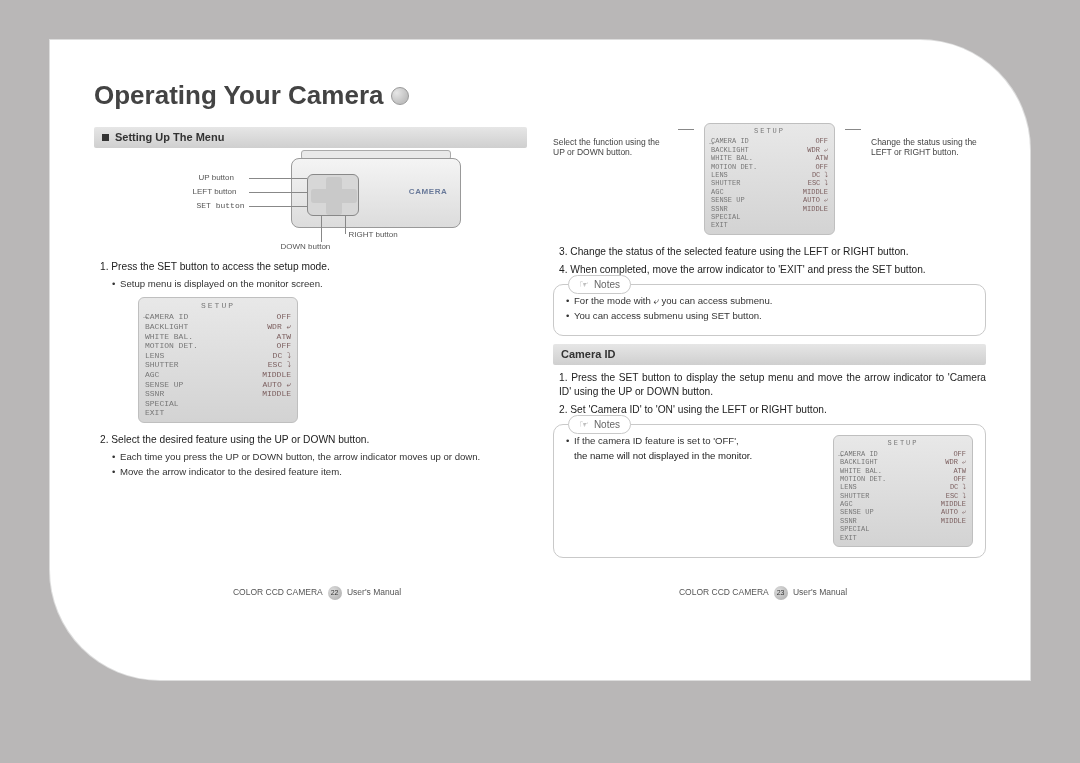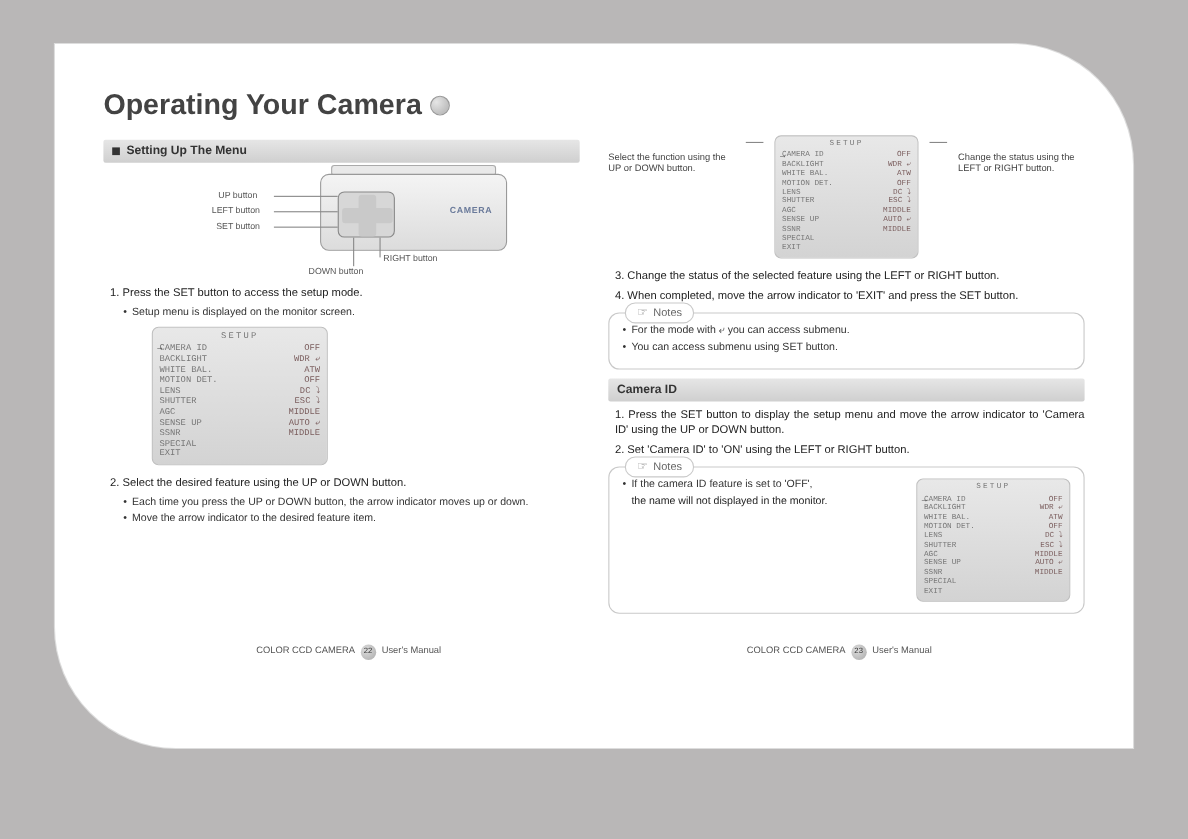--- a/index.html
+++ b/index.html
@@ -127,21 +127,21 @@
           <span class="brand">CAMERA</span>
         </div>
         <div class="pad"></div>
         <span class="lead" style="left:78px;top:24px;width:58px;"></span>
         <span class="lead" style="left:78px;top:38px;width:58px;"></span>
         <span class="lead" style="left:78px;top:52px;width:58px;"></span>
         <span class="lead" style="left:150px;top:62px;width:1px;height:26px;background:#888;"></span>
         <span class="lead" style="left:174px;top:62px;width:1px;height:18px;background:#888;"></span>
         <span class="lbl" style="left:28px;top:19px;">UP button</span>
         <span class="lbl" style="left:22px;top:33px;">LEFT button</span>
-        <span class="lbl" style="left:26px;top:47px;">SET button</span>
+        <span class="lbl" style="left:26px;top:47px;font-family:Liberation Mono, monospace;">SET button</span>
         <span class="lbl" style="left:110px;top:88px;">DOWN button</span>
         <span class="lbl" style="left:178px;top:76px;">RIGHT button</span>
       </div>
 
       <div class="body-text">1. Press the SET button to access the setup mode.</div>
       <ul class="sub">
         <li>Setup menu is displayed on the monitor screen.</li>
       </ul>
 
       <div class="osd">

